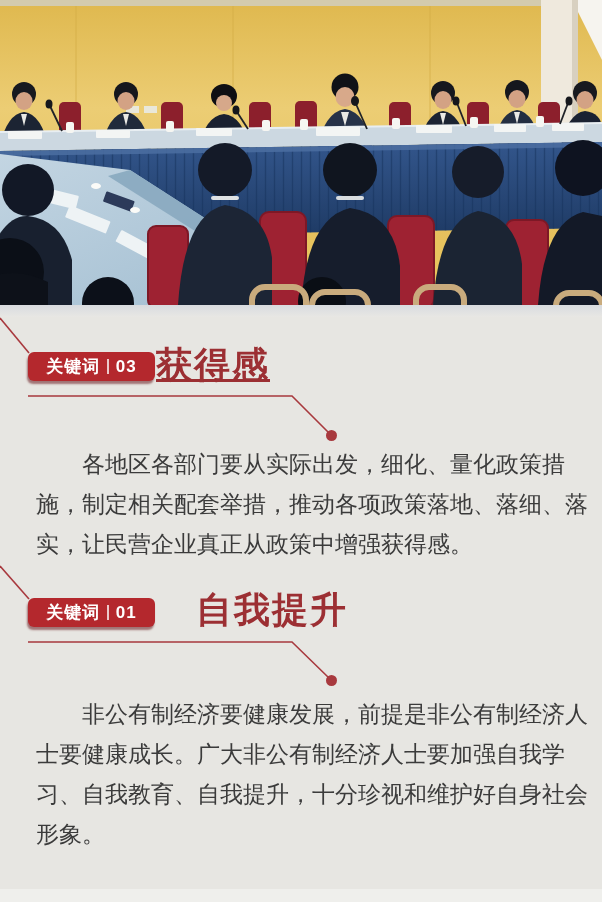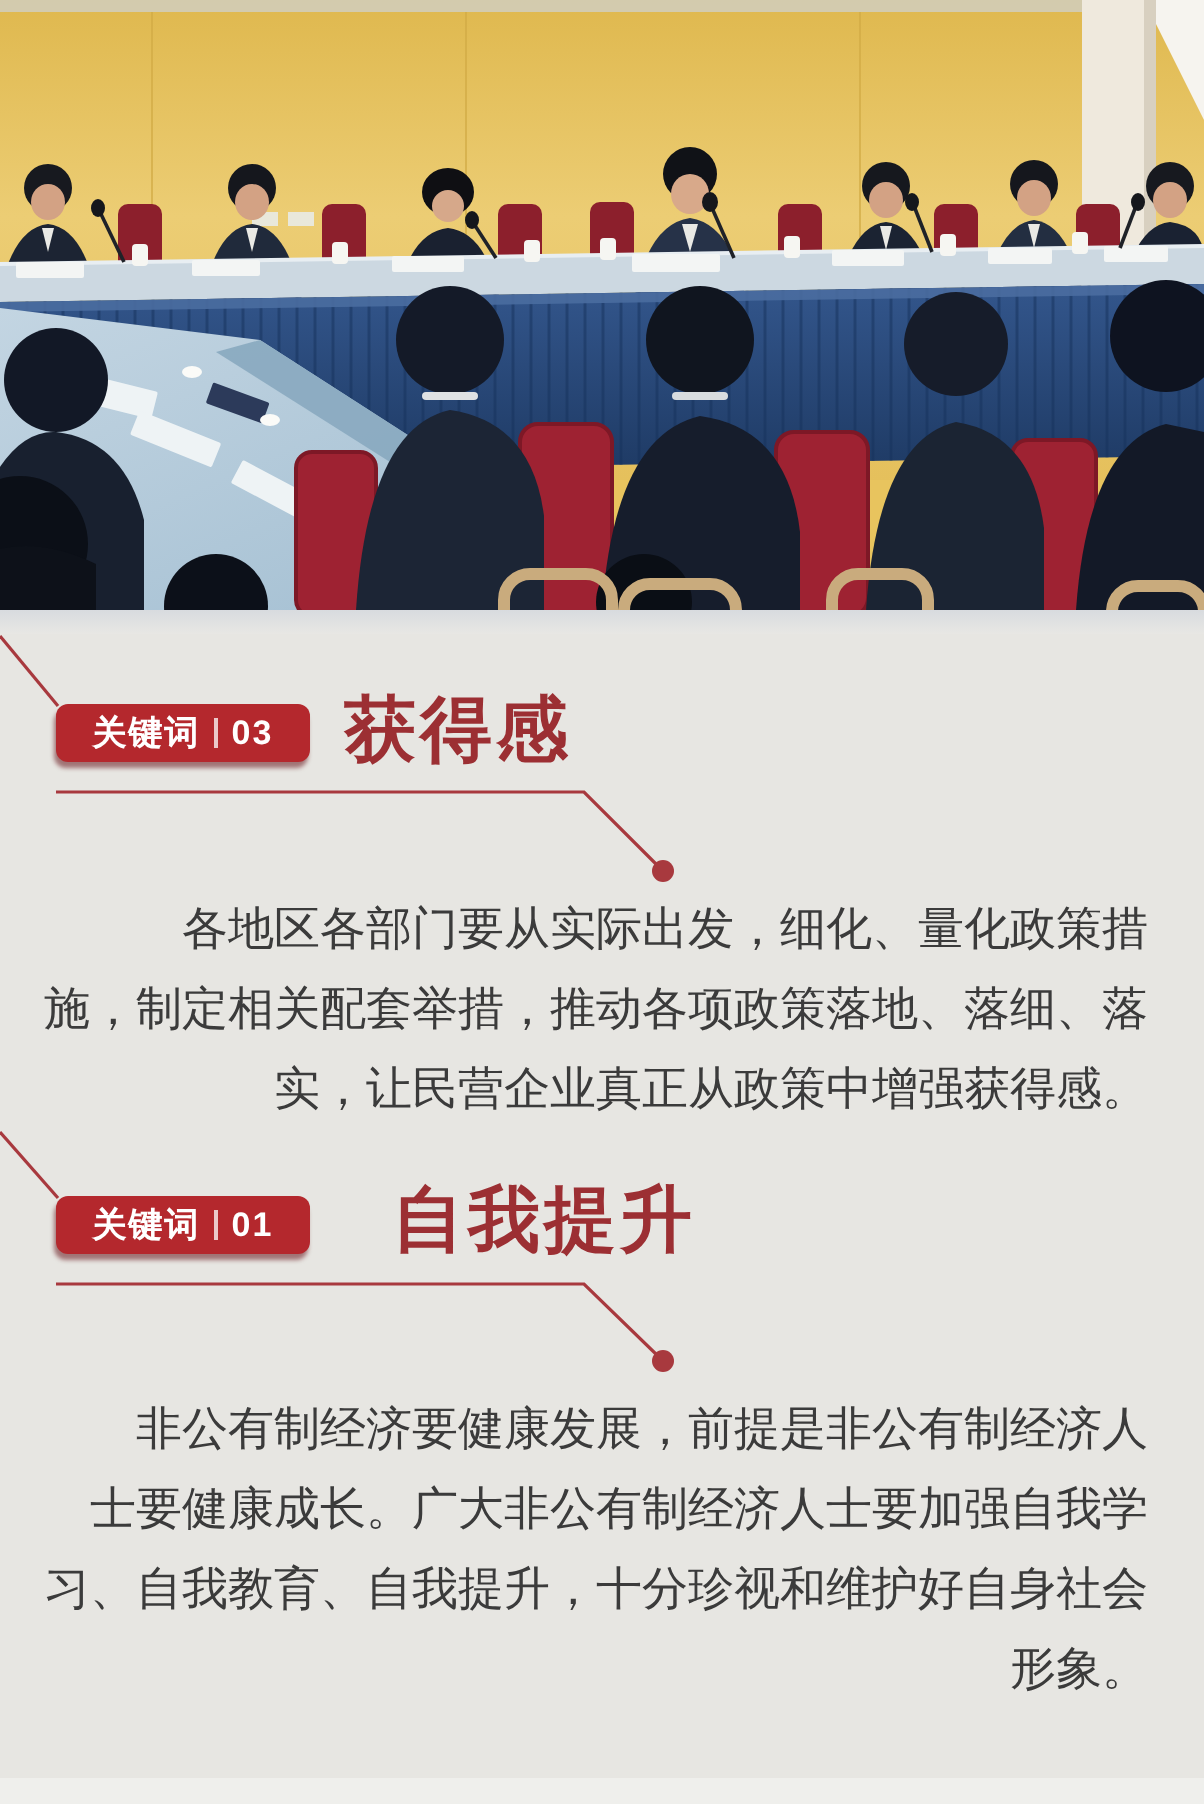--- a/index.html
+++ b/index.html
@@ -45,27 +45,27 @@
     color:var(--badge-text);font-size:17px;font-weight:bold;letter-spacing:1px;line-height:1;
   }
   .badge-divider{width:1.5px;height:15px;background:rgba(255,255,255,.75);}
   
   .title{
     position:absolute;margin:0;
     font-family:"Liberation Serif","DejaVu Serif",serif;
     font-size:36px;font-weight:bold;line-height:1;letter-spacing:2px;
     color:var(--title-red);
   }
-  .title1{left:172px;top:347px;}
+  .title1{left:156px;top:347px;text-decoration:underline;}
   .title2{left:168px;top:592px;margin-left:28px;}
   
   .para{
-    position:absolute;left:16px;width:558px;margin:0;
+    position:absolute;left:36px;width:558px;margin:0;
     font-size:23px;line-height:40px;color:var(--body-text);
-    text-indent:2em;letter-spacing:0;text-align:right;
+    text-indent:2em;letter-spacing:0;
   }
   .para1{top:444px;}
   .para2{top:694px;}
 </style>
 </head>
 <body>
 
 <div class="page">
 
   <div class="photo">

